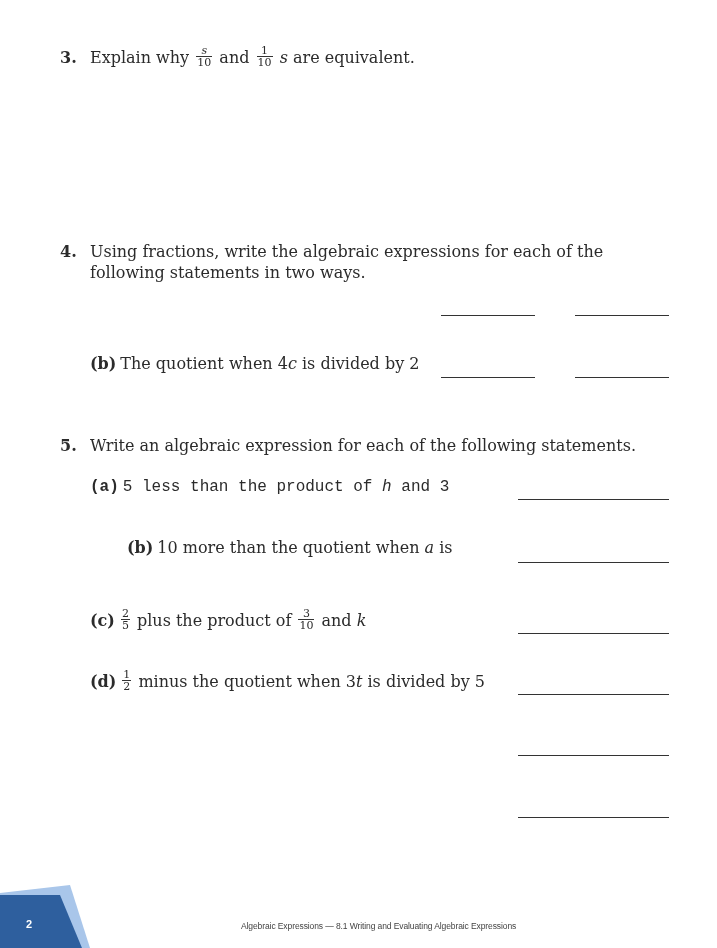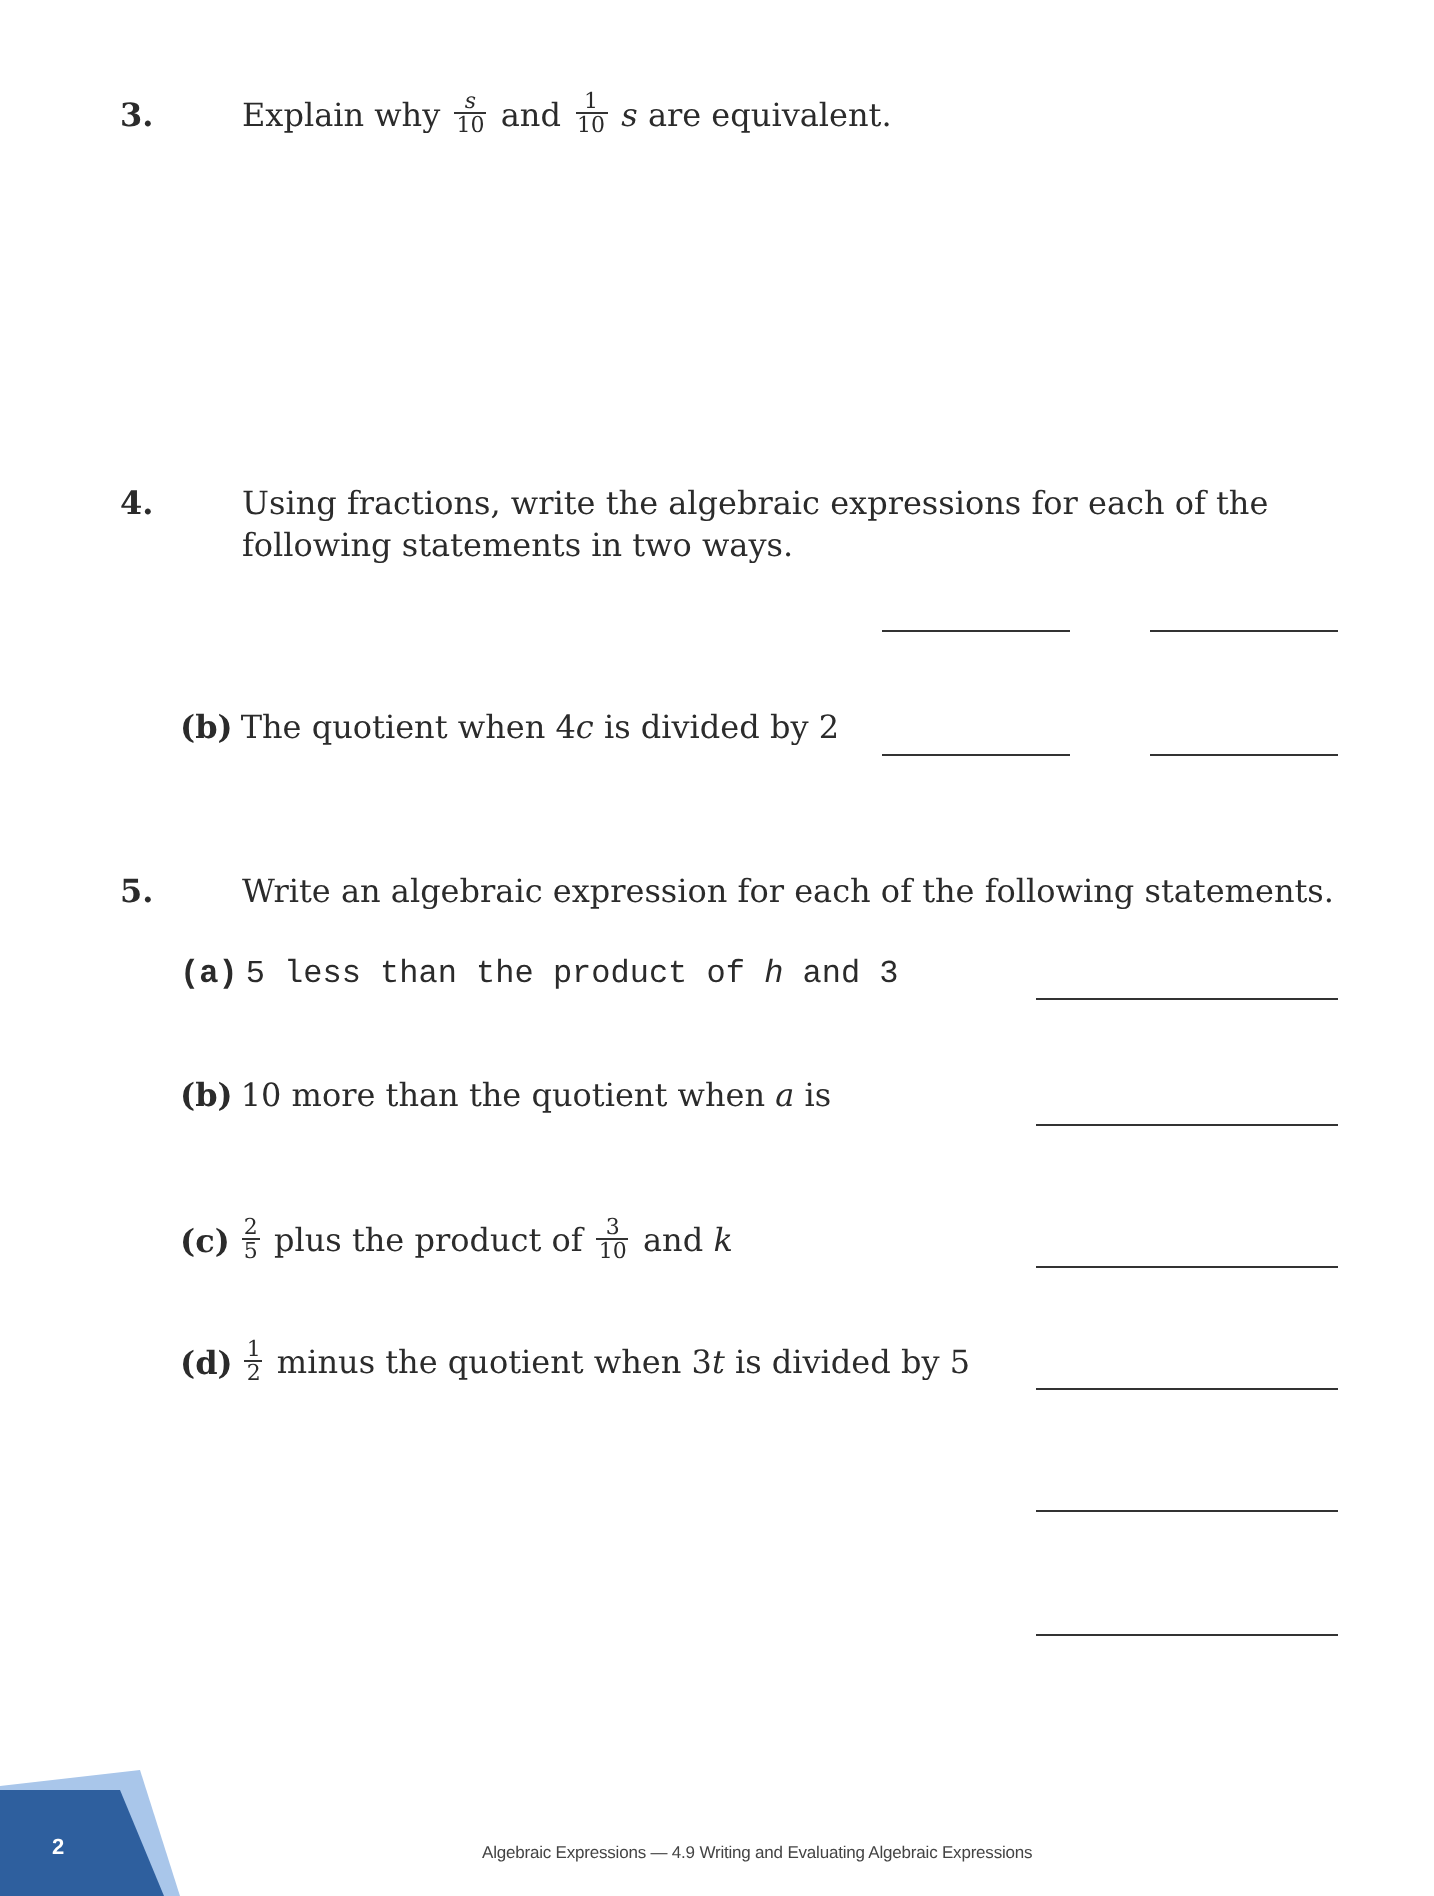--- a/index.html
+++ b/index.html
@@ -5,21 +5,21 @@
   html, body { margin: 0; padding: 0; }
   body {
     width: 717px; height: 948px; position: relative; overflow: hidden;
     background: #ffffff;
     font-family: "DejaVu Serif", "Liberation Serif", serif;
     color: #2b2b2b;
   }
   .page { position: absolute; left: 0; top: 0; width: 717px; height: 948px; }
   .q { position: absolute; left: 60px; font-size: 16px; line-height: 21px; }
   .qnum { position: absolute; left: 0; top: 0; font-weight: bold; width: 26px; }
-  .qtext { position: absolute; left: 30px; top: 0; width: 560px; margin-left: 31px; }
+  .qtext { position: absolute; left: 30px; top: 0; width: 560px; }
   .sub { position: absolute; left: 90px; font-size: 16px; line-height: 20px; }
   .sub .lbl { font-weight: bold; margin-right: 4px; }
   .sub .cont { display: block; padding-left: 30px; }
   .blank { position: absolute; height: 0; border-top: 1px solid #333; }
   i.v { font-style: italic; }
   .frac { display: inline-block; vertical-align: middle; text-align: center; font-size: 11px; line-height: 11px; margin: 0 2px; position: relative; top: -2px; }
   .frac .num { display: block; border-bottom: 1px solid #333; padding: 0 1px; }
   .frac .den { display: block; padding: 0 1px; }
   .footer-tab { position: absolute; left: 0; top: 885px; width: 90px; height: 63px; }
   .page-num { position: absolute; left: 26px; top: 918px; font-family: "Liberation Sans", sans-serif; font-weight: bold; font-size: 11px; color: #ffffff; }
@@ -59,21 +59,21 @@
   <div class="q" style="top:435px;">
     <span class="qnum">5.</span>
     <span class="qtext">Write an algebraic expression for each of the following statements.</span>
   </div>
 
   <div class="sub" style="top:477px;font-family:Liberation Mono, monospace;">
     <span class="lbl">(a)</span><span>5 less than the product of </span><i class="v">h</i><span> and 3</span>
   </div>
   <div class="blank" style="left:518px; top:499px; width:151px;"></div>
 
-  <div class="sub" style="top:538px; width:340px;">
+  <div class="sub" style="top:538px; width:340px;margin-left:37px;">
     <span class="lbl">(b)</span><span>10 more than the quotient when </span><i class="v">a</i><span> is</span>
   </div>
   <div class="blank" style="left:518px; top:562px; width:151px;"></div>
 
   <div class="sub" style="top:610px;">
     <span class="lbl">(c)</span><span class="frac"><span class="num">2</span><span class="den">5</span></span><span> plus the product of </span><span class="frac"><span class="num">3</span><span class="den">10</span></span><span> and </span><i class="v">k</i>
   </div>
   <div class="blank" style="left:518px; top:633px; width:151px;"></div>
 
   <div class="sub" style="top:671px;">
@@ -83,14 +83,14 @@
 
   <div class="blank" style="left:518px; top:755px; width:151px;"></div>
 
   <div class="blank" style="left:518px; top:817px; width:151px;"></div>
 
   <svg class="footer-tab" viewBox="0 0 90 63">
     <polygon points="0,8 70,0 90,63 0,63" fill="#a9c6ea"></polygon>
     <polygon points="0,10 60,10 82,63 0,63" fill="#2e5f9e"></polygon>
   </svg>
   <span class="page-num">2</span>
-  <span class="footer-text">Algebraic Expressions — 4.9  Writing and Evaluating Algebraic Expressions</span>
+  <span class="footer-text">Algebraic Expressions — 8.1  Writing and Evaluating Algebraic Expressions</span>
 </div>
 
 </body></html>

